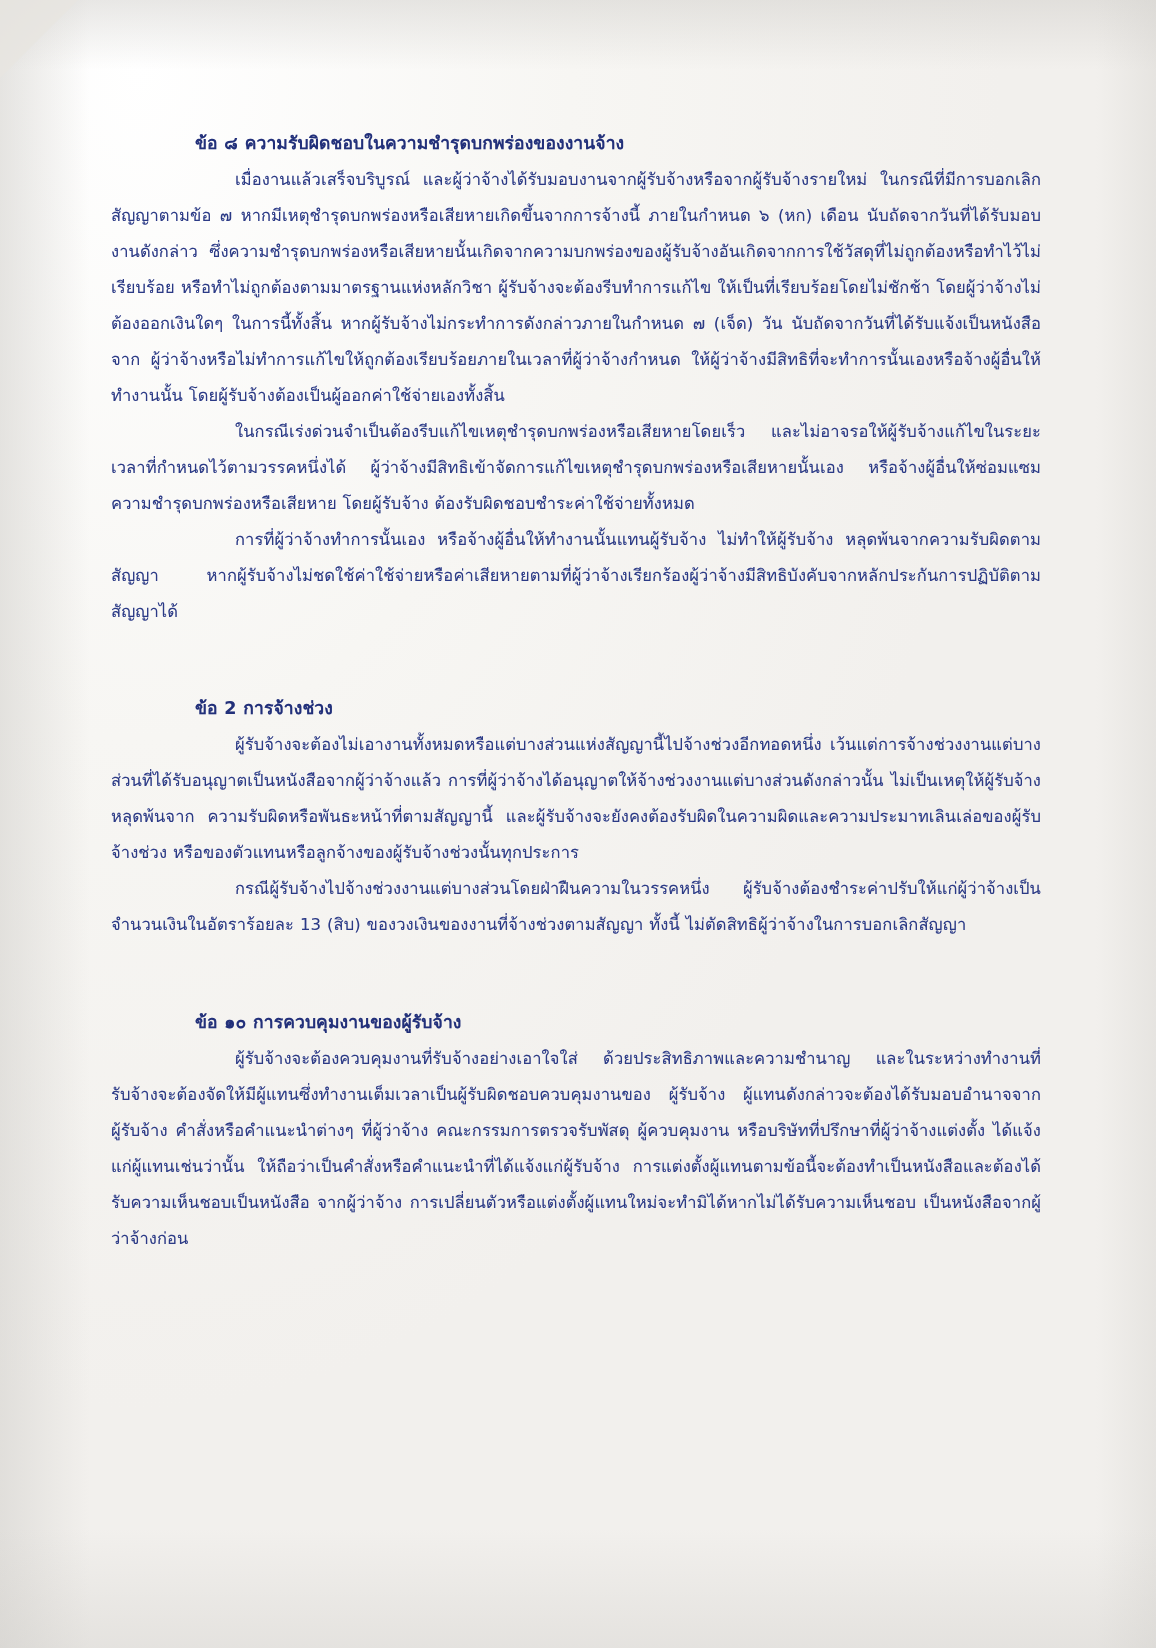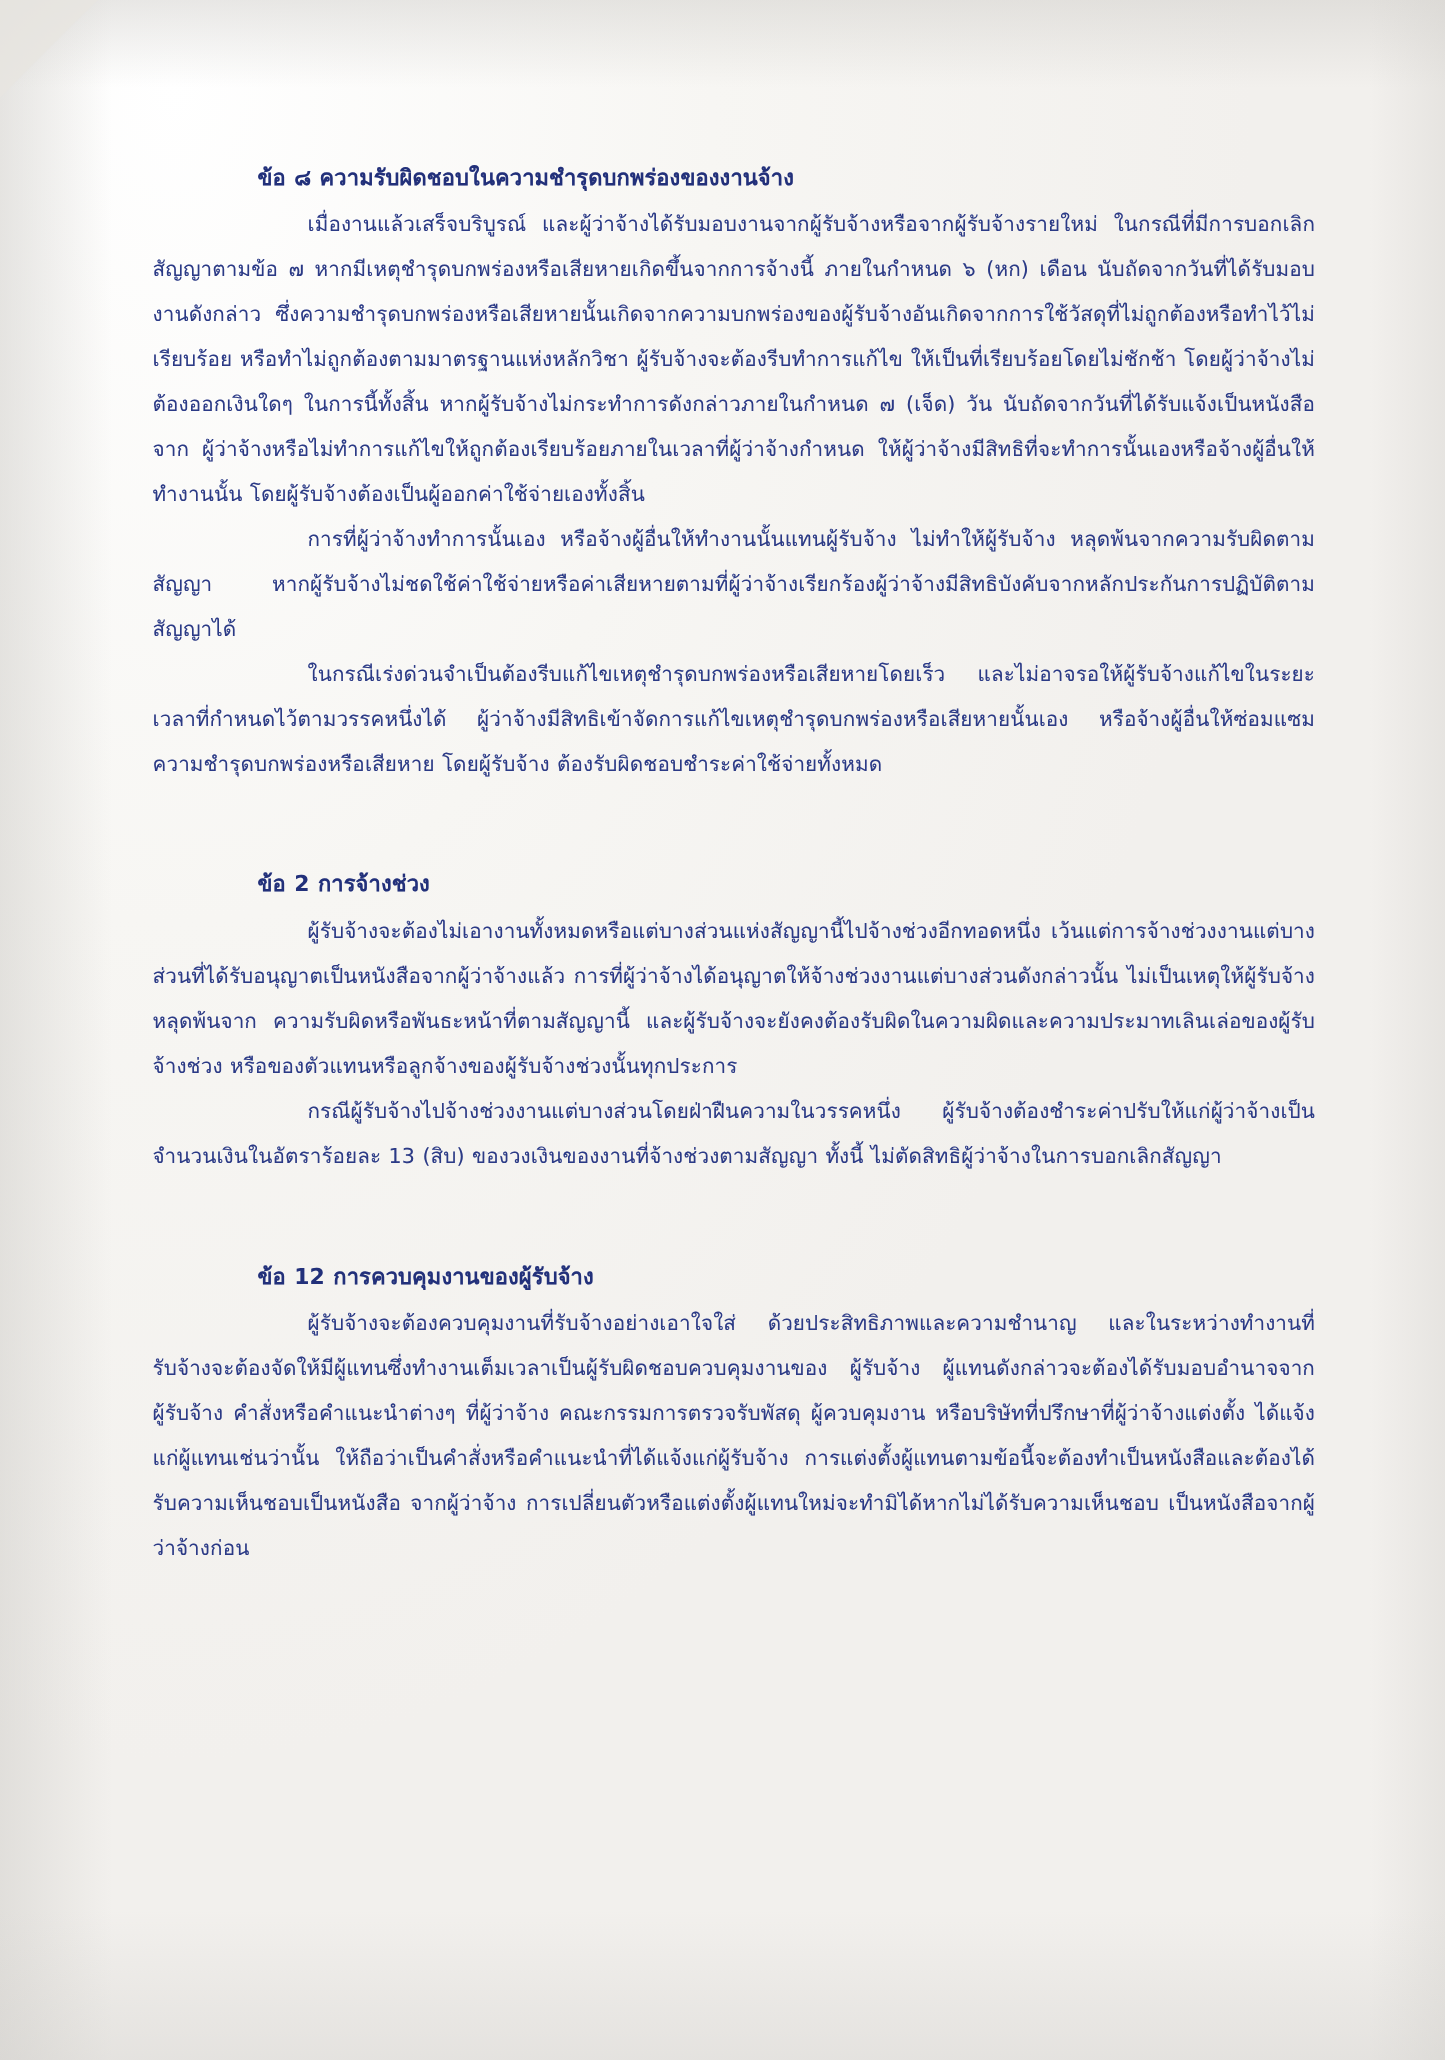--- a/index.html
+++ b/index.html
@@ -56,21 +56,21 @@
     top: 0; left: 0;
     width: 0; height: 0;
     border-top: 78px solid #e7e5e1;
     border-right: 78px solid transparent;
     opacity: 0.85;
     pointer-events: none;
   }
   .content {
     position: absolute;
     top: 108px;
-    left: 122px;
+    left: 111px;
     width: 930px;
   }
   .doc-text {
     color: #2b3a86;
     font-size: 16.5px;
     line-height: 36px;
     letter-spacing: 0.1px;
     text-align: justify;
     text-justify: inter-word;
     word-spacing: 0.5px;
@@ -104,33 +104,33 @@
   <div class="paper-shade-top"></div>
   <div class="paper-shade-right"></div>
   <div class="paper-shade-bottom"></div>
   <div class="corner-fold"></div>
 
   <div class="content doc-text">
 
     <div class="section">
       <p class="heading">ข้อ ๘ ความรับผิดชอบในความชำรุดบกพร่องของงานจ้าง</p>
       <p class="para">เมื่องานแล้วเสร็จบริบูรณ์ และผู้ว่าจ้างได้รับมอบงานจากผู้รับจ้างหรือจากผู้รับจ้างรายใหม่ ในกรณีที่มีการบอกเลิกสัญญาตามข้อ ๗ หากมีเหตุชำรุดบกพร่องหรือเสียหายเกิดขึ้นจากการจ้างนี้ ภายในกำหนด ๖ (หก) เดือน นับถัดจากวันที่ได้รับมอบงานดังกล่าว ซึ่งความชำรุดบกพร่องหรือเสียหายนั้นเกิดจากความบกพร่องของผู้รับจ้างอันเกิดจากการใช้วัสดุที่ไม่ถูกต้องหรือทำไว้ไม่เรียบร้อย หรือทำไม่ถูกต้องตามมาตรฐานแห่งหลักวิชา ผู้รับจ้างจะต้องรีบทำการแก้ไข ให้เป็นที่เรียบร้อยโดยไม่ชักช้า โดยผู้ว่าจ้างไม่ต้องออกเงินใดๆ ในการนี้ทั้งสิ้น หากผู้รับจ้างไม่กระทำการดังกล่าวภายในกำหนด ๗ (เจ็ด) วัน นับถัดจากวันที่ได้รับแจ้งเป็นหนังสือจาก ผู้ว่าจ้างหรือไม่ทำการแก้ไขให้ถูกต้องเรียบร้อยภายในเวลาที่ผู้ว่าจ้างกำหนด ให้ผู้ว่าจ้างมีสิทธิที่จะทำการนั้นเองหรือจ้างผู้อื่นให้ทำงานนั้น โดยผู้รับจ้างต้องเป็นผู้ออกค่าใช้จ่ายเองทั้งสิ้น</p>
+      <p class="para">ในกรณีเร่งด่วนจำเป็นต้องรีบแก้ไขเหตุชำรุดบกพร่องหรือเสียหายโดยเร็ว และไม่อาจรอให้ผู้รับจ้างแก้ไขในระยะเวลาที่กำหนดไว้ตามวรรคหนึ่งได้ ผู้ว่าจ้างมีสิทธิเข้าจัดการแก้ไขเหตุชำรุดบกพร่องหรือเสียหายนั้นเอง หรือจ้างผู้อื่นให้ซ่อมแซมความชำรุดบกพร่องหรือเสียหาย โดยผู้รับจ้าง ต้องรับผิดชอบชำระค่าใช้จ่ายทั้งหมด</p>
       <p class="para">การที่ผู้ว่าจ้างทำการนั้นเอง หรือจ้างผู้อื่นให้ทำงานนั้นแทนผู้รับจ้าง ไม่ทำให้ผู้รับจ้าง หลุดพ้นจากความรับผิดตามสัญญา หากผู้รับจ้างไม่ชดใช้ค่าใช้จ่ายหรือค่าเสียหายตามที่ผู้ว่าจ้างเรียกร้องผู้ว่าจ้างมีสิทธิบังคับจากหลักประกันการปฏิบัติตามสัญญาได้</p>
-      <p class="para">ในกรณีเร่งด่วนจำเป็นต้องรีบแก้ไขเหตุชำรุดบกพร่องหรือเสียหายโดยเร็ว และไม่อาจรอให้ผู้รับจ้างแก้ไขในระยะเวลาที่กำหนดไว้ตามวรรคหนึ่งได้ ผู้ว่าจ้างมีสิทธิเข้าจัดการแก้ไขเหตุชำรุดบกพร่องหรือเสียหายนั้นเอง หรือจ้างผู้อื่นให้ซ่อมแซมความชำรุดบกพร่องหรือเสียหาย โดยผู้รับจ้าง ต้องรับผิดชอบชำระค่าใช้จ่ายทั้งหมด</p>
     </div>
 
     <div class="gap-lg"></div>
 
     <div class="section">
       <p class="heading">ข้อ 2 การจ้างช่วง</p>
       <p class="para">ผู้รับจ้างจะต้องไม่เอางานทั้งหมดหรือแต่บางส่วนแห่งสัญญานี้ไปจ้างช่วงอีกทอดหนึ่ง เว้นแต่การจ้างช่วงงานแต่บางส่วนที่ได้รับอนุญาตเป็นหนังสือจากผู้ว่าจ้างแล้ว การที่ผู้ว่าจ้างได้อนุญาตให้จ้างช่วงงานแต่บางส่วนดังกล่าวนั้น ไม่เป็นเหตุให้ผู้รับจ้างหลุดพ้นจาก ความรับผิดหรือพันธะหน้าที่ตามสัญญานี้ และผู้รับจ้างจะยังคงต้องรับผิดในความผิดและความประมาทเลินเล่อของผู้รับจ้างช่วง หรือของตัวแทนหรือลูกจ้างของผู้รับจ้างช่วงนั้นทุกประการ</p>
       <p class="para">กรณีผู้รับจ้างไปจ้างช่วงงานแต่บางส่วนโดยฝ่าฝืนความในวรรคหนึ่ง ผู้รับจ้างต้องชำระค่าปรับให้แก่ผู้ว่าจ้างเป็นจำนวนเงินในอัตราร้อยละ 13 (สิบ) ของวงเงินของงานที่จ้างช่วงตามสัญญา ทั้งนี้ ไม่ตัดสิทธิผู้ว่าจ้างในการบอกเลิกสัญญา</p>
     </div>
 
     <div class="gap-lg"></div>
 
     <div class="section">
-      <p class="heading">ข้อ 12 การควบคุมงานของผู้รับจ้าง</p>
+      <p class="heading">ข้อ ๑๐ การควบคุมงานของผู้รับจ้าง</p>
       <p class="para">ผู้รับจ้างจะต้องควบคุมงานที่รับจ้างอย่างเอาใจใส่ ด้วยประสิทธิภาพและความชำนาญ และในระหว่างทำงานที่รับจ้างจะต้องจัดให้มีผู้แทนซึ่งทำงานเต็มเวลาเป็นผู้รับผิดชอบควบคุมงานของ ผู้รับจ้าง ผู้แทนดังกล่าวจะต้องได้รับมอบอำนาจจากผู้รับจ้าง คำสั่งหรือคำแนะนำต่างๆ ที่ผู้ว่าจ้าง คณะกรรมการตรวจรับพัสดุ ผู้ควบคุมงาน หรือบริษัทที่ปรึกษาที่ผู้ว่าจ้างแต่งตั้ง ได้แจ้งแก่ผู้แทนเช่นว่านั้น ให้ถือว่าเป็นคำสั่งหรือคำแนะนำที่ได้แจ้งแก่ผู้รับจ้าง การแต่งตั้งผู้แทนตามข้อนี้จะต้องทำเป็นหนังสือและต้องได้รับความเห็นชอบเป็นหนังสือ จากผู้ว่าจ้าง การเปลี่ยนตัวหรือแต่งตั้งผู้แทนใหม่จะทำมิได้หากไม่ได้รับความเห็นชอบ เป็นหนังสือจากผู้ว่าจ้างก่อน</p>
     </div>
 
   </div>
 </div>
 
 </body></html>

